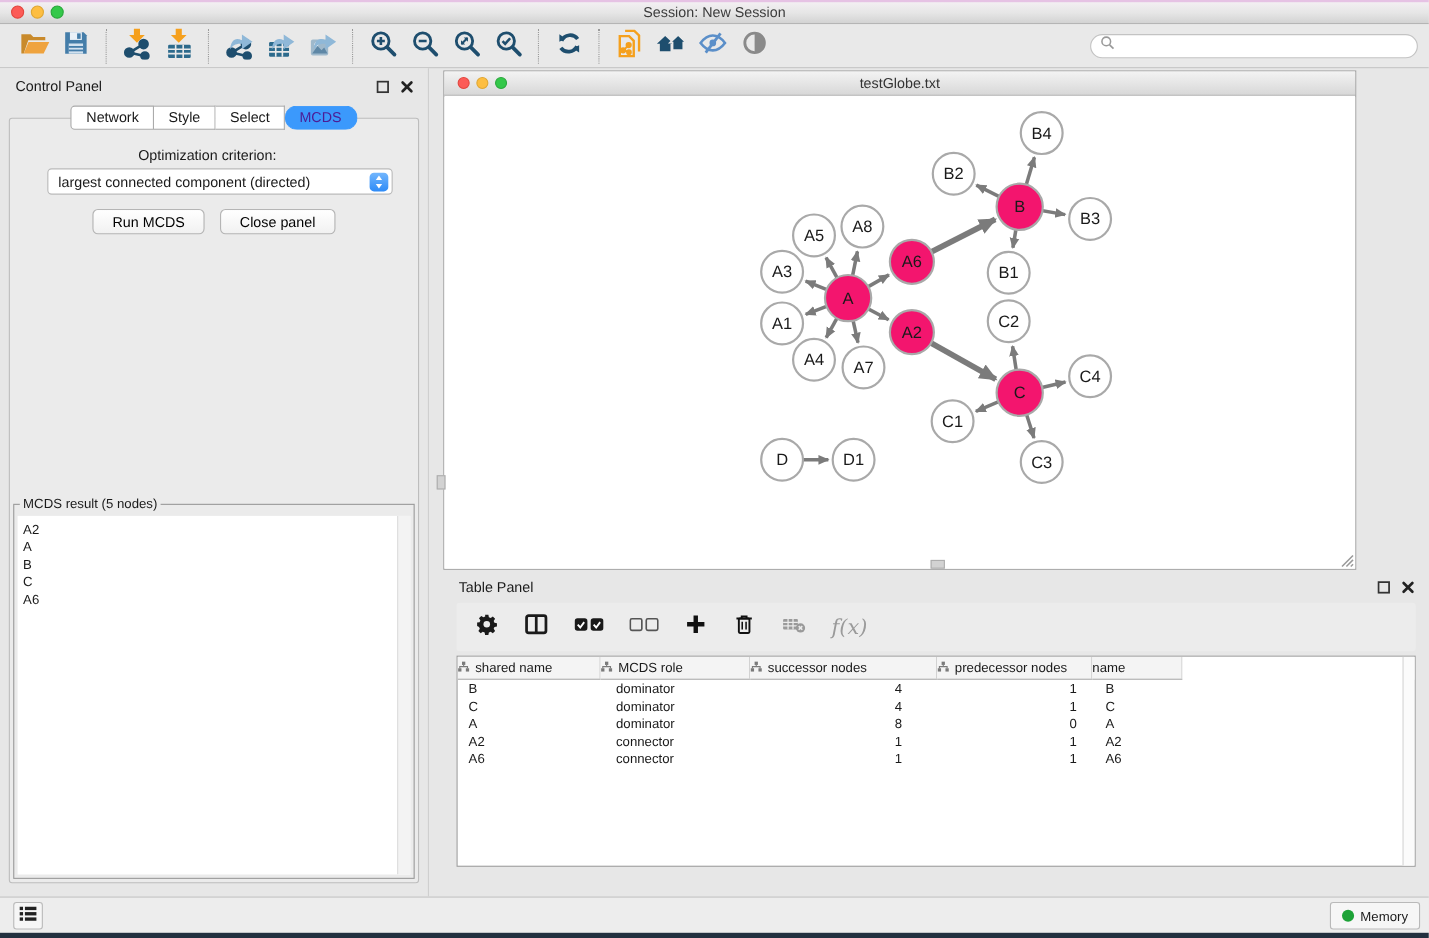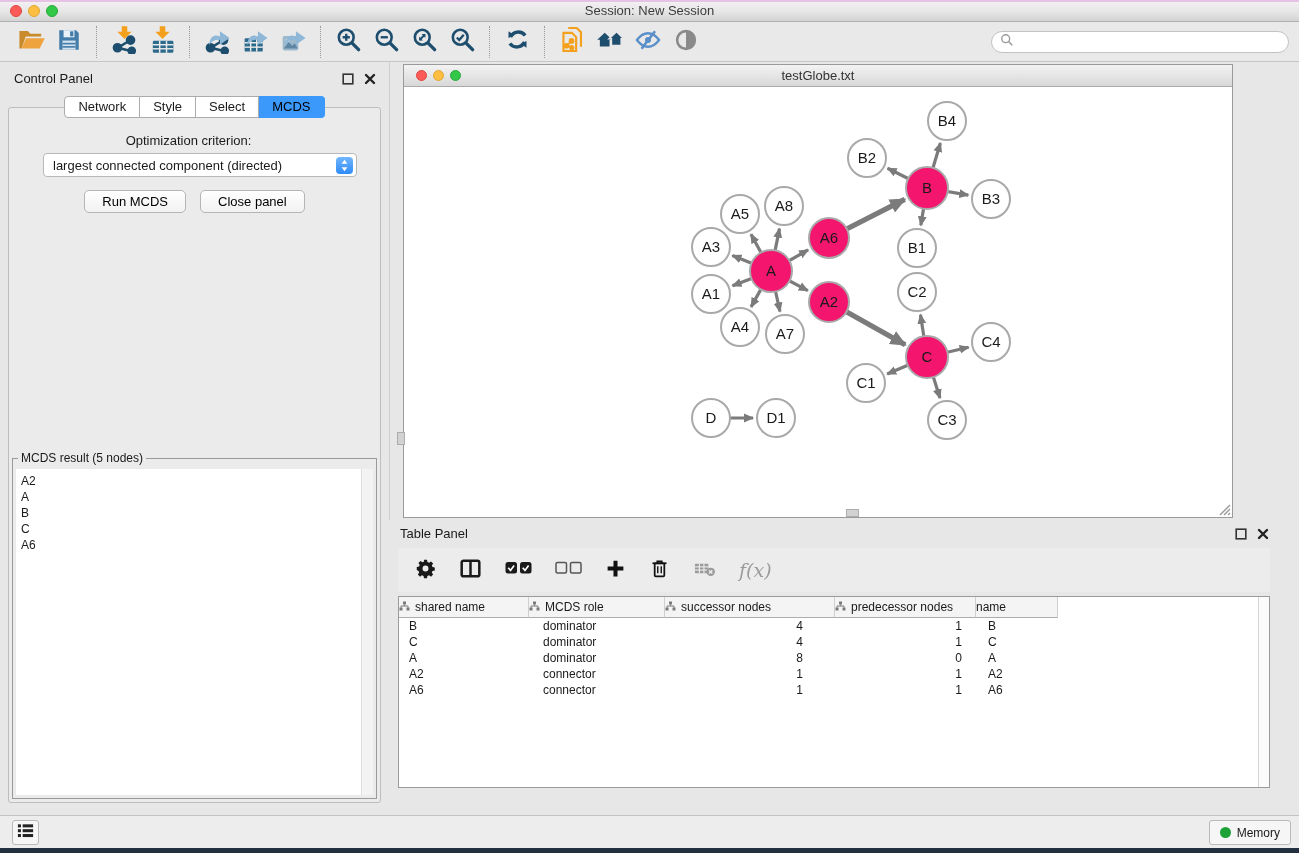--- a/index.html
+++ b/index.html
@@ -31,21 +31,21 @@
   
   .cpanel{position:absolute;left:0;top:62px;width:390px;height:753px;background:#E7E7E7;border-right:1px solid #CFCFCF;}
   .panel-title{position:absolute;left:14px;top:9px;font-size:13px;}
   .panel-btn{position:absolute;top:9px;width:15px;height:15px;display:flex;align-items:center;justify-content:center;}
   .pb-float{right:34px;}.pb-close{right:12px;}
   .cp-tabs{position:absolute;top:34px;left:0;right:0;display:flex;justify-content:center;z-index:2;}
   .tab{height:22px;line-height:20px;padding:0 13px;font-size:13px;background:#fff;
     border:1px solid #ABABAB;border-left:none;color:#1a1a1a;cursor:default;}
   .tab:first-child{border-left:1px solid #ABABAB;border-radius:4px 0 0 4px;}
   .tab:last-child{border-radius:0 4px 4px 0;}
-  .tab.active{background:#3B99FC;border-color:#3B99FC;color:#000000;}
+  .tab.active{background:#3B99FC;border-color:#3B99FC;color:#4c1d95;border-radius:11px;}
   .cp-box{position:absolute;left:8px;right:8px;top:45px;bottom:12px;background:#EBEBEB;
     border:1px solid #BDBDBD;border-radius:3px;}
   .opt-label{position:absolute;top:25px;left:0;right:12px;text-align:center;font-size:13px;}
   .selectbox{position:absolute;top:45px;left:34px;width:314px;height:24px;background:#fff;
     border:1px solid #B9B9B9;border-radius:4px;font-size:13px;display:flex;align-items:center;
     padding:0 26px 0 9px;white-space:nowrap;overflow:hidden;}
   .stepper{position:absolute;right:3px;top:3px;width:17px;height:17px;
     background:linear-gradient(#72B6FD,#2E8BF7);border-radius:4px;display:flex;align-items:center;justify-content:center;}
   .btn-row{position:absolute;top:82px;left:0;right:0;display:flex;justify-content:center;gap:14px;}
   .btn{height:23px;padding:0 17px;background:linear-gradient(#ffffff,#f1f1f1);
@@ -66,21 +66,21 @@
   .canvas{position:absolute;left:0;top:23px;right:0;bottom:0;overflow:hidden;background:#fff;}
   svg.graph{position:absolute;left:0;top:0;}
   .grip{position:absolute;right:1px;bottom:1px;width:14px;height:14px;}
 
   
   .handle{position:absolute;background:#D2D2D2;border:1px solid #ADADAD;}
   #hl{left:397px;top:432px;width:8px;height:13px;}
   #hb{left:846px;top:509px;width:13px;height:8px;}
 
   
-  .tpanel{position:absolute;left:386px;top:520px;width:896px;height:295px;background:#E7E7E7;}
+  .tpanel{position:absolute;left:403px;top:520px;width:896px;height:295px;background:#E7E7E7;}
   .tpanel .panel-title{top:6px;}
   .tpanel .panel-btn{top:6px;}
   .tp-toolbar{position:absolute;left:12px;top:28px;width:872px;height:44px;background:#ECECEC;
     border-radius:3px;display:flex;align-items:center;gap:23px;padding-left:17px;}
   .ticon{display:flex;align-items:center;justify-content:center;cursor:default;}
   .fx{font-family:"DejaVu Serif",serif;font-style:italic;font-size:19px;color:#9a9a9a;}
   .tablebox{position:absolute;left:12px;top:76px;width:872px;height:192px;background:#fff;border:1px solid #9a9a9a;overflow:hidden;}
   .thead{display:flex;height:21px;}
   .thcell{background:#F4F4F4;border-right:1px solid #CFCFCF;border-bottom:1px solid #ADADAD;
     display:flex;align-items:center;font-size:12px;gap:5px;}

